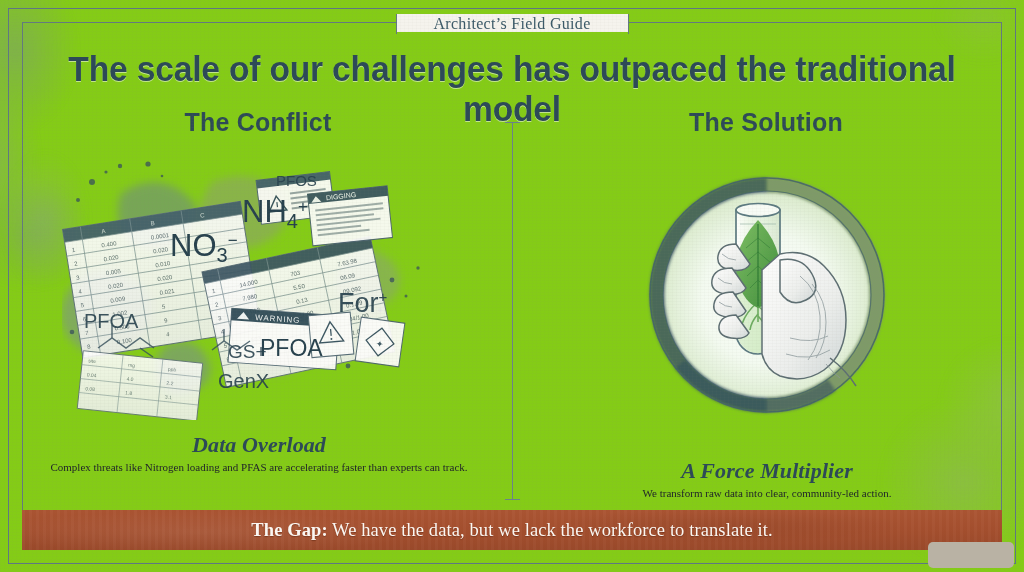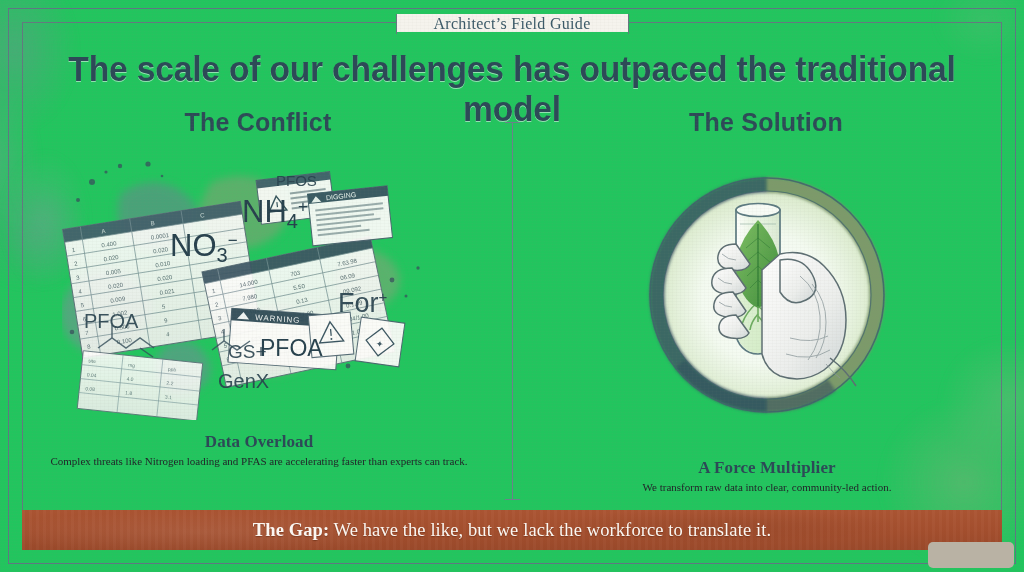--- a/index.html
+++ b/index.html
@@ -10,21 +10,21 @@
   }
 
   body {
     font-family: "Liberation Serif", serif;
     background: #f4f2ec;
   }
 
   #slide {
     position: relative;
     width: 1024px; height: 572px;
-    background: #22c55e;
+    background: #84cc16;
     overflow: hidden;
   }
 
   
   .grain {
     position: absolute; inset: 0;
     background-image:
       repeating-linear-gradient(0deg, rgba(150,145,130,.035) 0 1px, transparent 1px 3px),
       repeating-linear-gradient(90deg, rgba(150,145,130,.03) 0 1px, transparent 1px 4px);
     pointer-events: none;
@@ -133,22 +133,22 @@
     width: 15px; height: 1.3px; background: #6a828b;
   }
   .divider::before { top: 0; }
   .divider::after  { bottom: 0; }
 
   
   .caption { position: absolute; z-index: 7; text-align: center; }
   .caption-left  { left: 28px;  top: 432px; width: 462px; }
   .caption-right { left: 536px; top: 432px; width: 462px; margin-top: 26px; }
   .cap-title {
-    font-size: 17px; font-weight: bold; color: #2d4a57;
-    margin-bottom: 2px; letter-spacing: .1px;
+    font-size: 22px; font-weight: bold; color: #2d4a57;
+    margin-bottom: 2px; letter-spacing: .1px; font-style: italic;
   }
   .cap-body {
     font-size: 11px; color: #22262a; line-height: 1.32;
   }
 
   
   .banner {
     position: absolute; left: 22px; right: 22px; bottom: 22px;
     height: 40px;
     background:
@@ -548,20 +548,20 @@
   </div>
 
   <div class="frame-outer"></div>
   <div class="frame-inner"></div>
   <div class="frame-notch"></div>
   <div class="notch-tick left"></div>
   <div class="notch-tick right"></div>
 
   <div class="banner">
     <div class="banner-text">
-      <b>The Gap:</b><span> We have the like, but we lack the workforce to translate it.</span>
+      <b>The Gap:</b><span> We have the data, but we lack the workforce to translate it.</span>
     </div>
   </div>
 
   <div class="corner-badge"></div>
 
   <div class="grain"></div>
 </div>
 
 </body></html>

